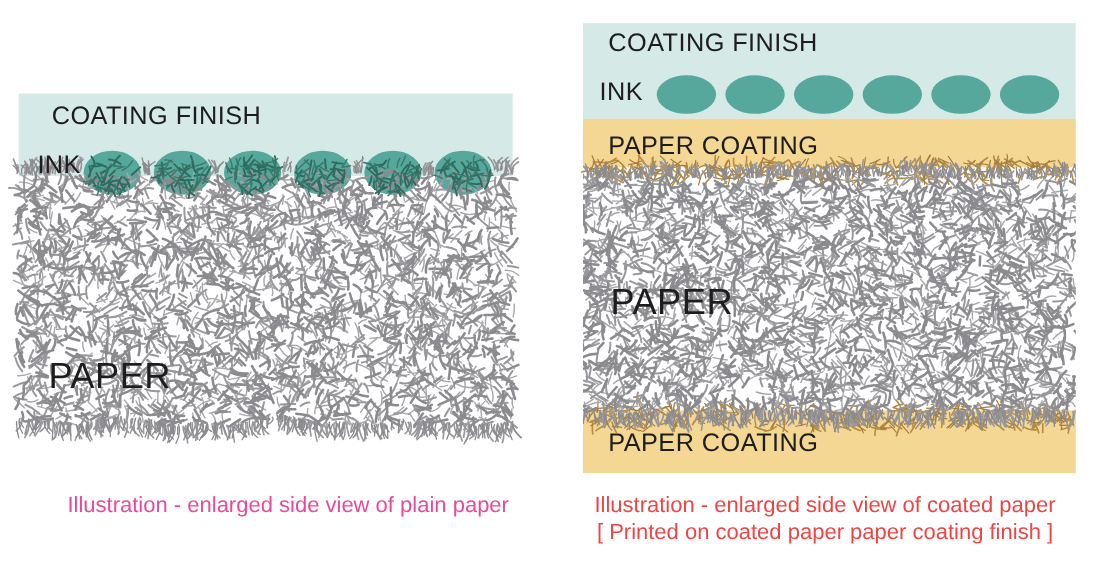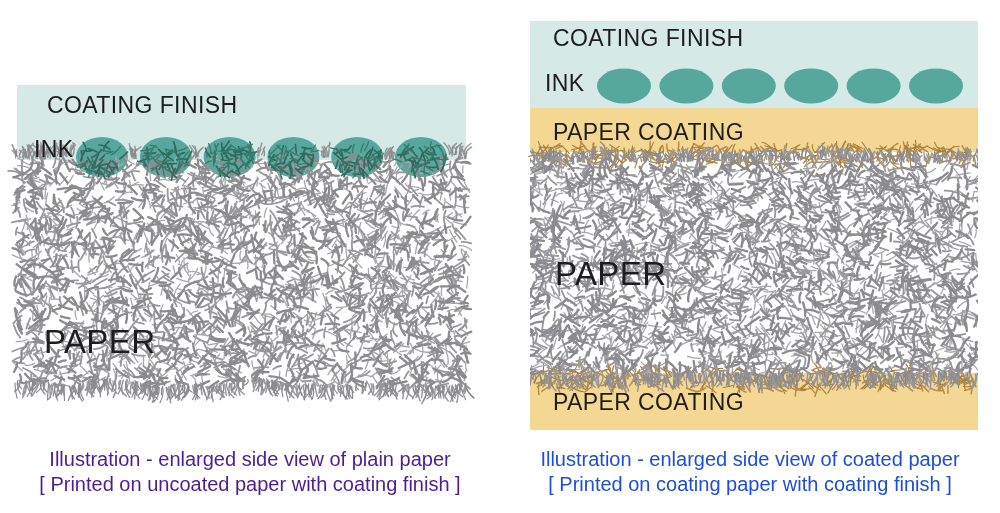--- a/index.html
+++ b/index.html
@@ -66,21 +66,20 @@
   <div class="lbl lbl-lg" style="left: 47px; top: 94px; color: rgb(29, 29, 29);">COATING FINISH</div>
   <div class="lbl lbl-lg" style="left: 34px; top: 138px; color: rgb(29, 29, 29);">INK</div>
   <div class="lbl lbl-xl" style="left: 44px; top: 325px; color: rgb(29, 29, 29);">PAPER</div>
 
   <div class="lbl lbl-lg" style="left: 553px; top: 27px; color: rgb(29, 29, 29);">COATING FINISH</div>
   <div class="lbl lbl-lg" style="left: 545px; top: 72px; color: rgb(29, 29, 29);">INK</div>
   <div class="lbl lbl-lg" style="left: 553px; top: 121px; color: rgb(29, 29, 29);">PAPER COATING</div>
   <div class="lbl lbl-xl" style="left: 555px; top: 257px; color: rgb(29, 29, 29);">PAPER</div>
   <div class="lbl lbl-lg" style="left: 553px; top: 391px; color: rgb(29, 29, 29);">PAPER COATING</div>
 
-  <div class="caption" style="left: 12px; top: 447px; width: 476px; color: #4c1d95;">
+  <div class="caption" style="left: 24px; top: 447px; width: 476px; color: #ec4899;">
     <div>Illustration - enlarged side view of plain paper</div>
-    <div>[ Printed on uncoated paper with coating finish ]</div>
   </div>
-  <div class="caption" style="left: 522px; top: 447px; width: 456px; color: #1d4ed8;">
+  <div class="caption" style="left: 522px; top: 447px; width: 456px; color: #ef4444;">
     <div>Illustration - enlarged side view of coated paper</div>
-    <div>[ Printed on coating paper with coating finish ]</div>
+    <div>[ Printed on coated paper paper coating finish ]</div>
   </div>
 </div>
 
 </body></html>

